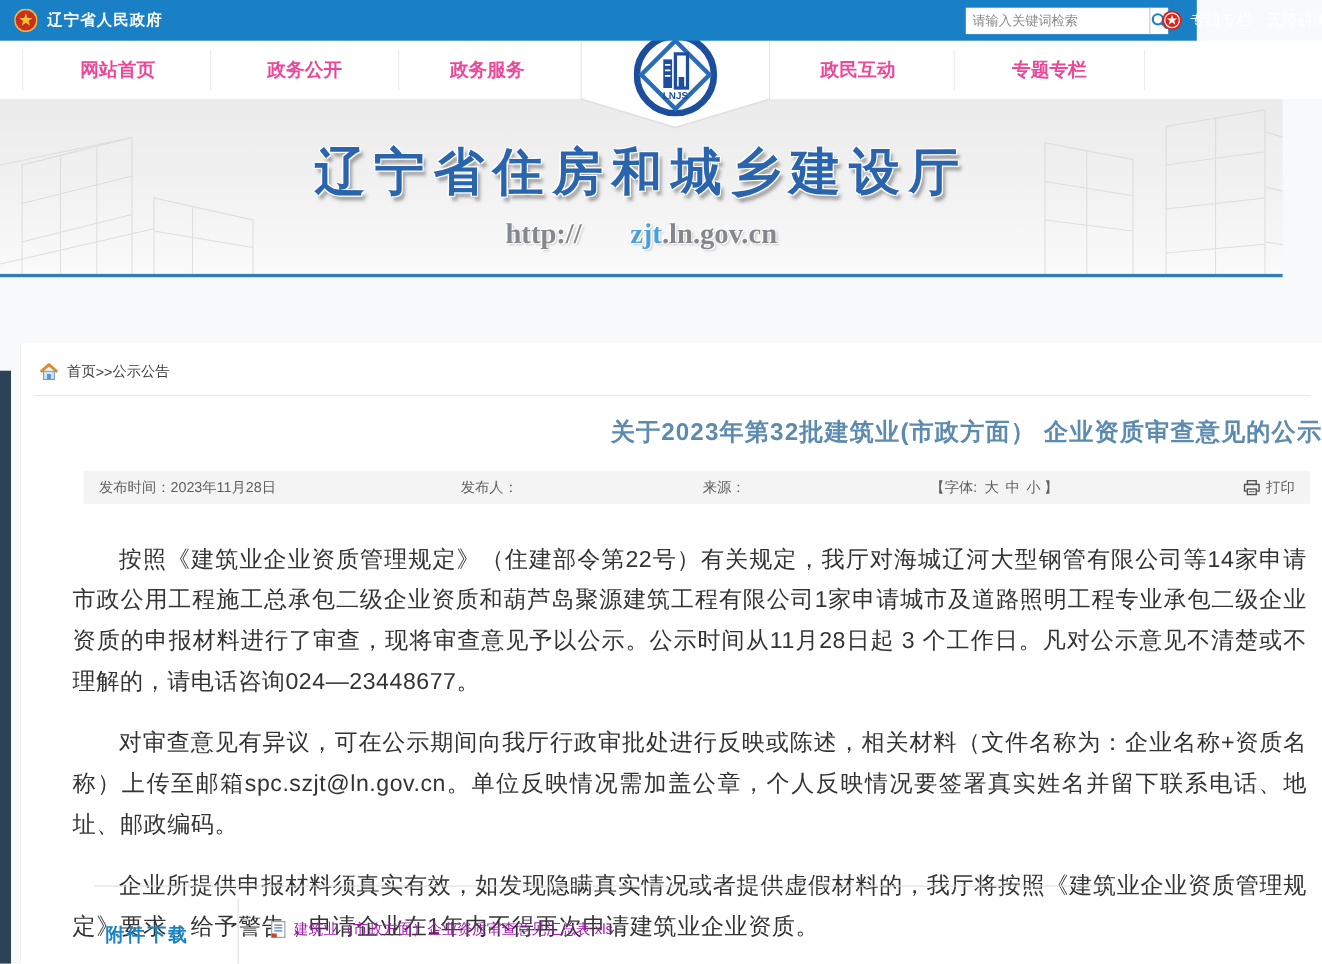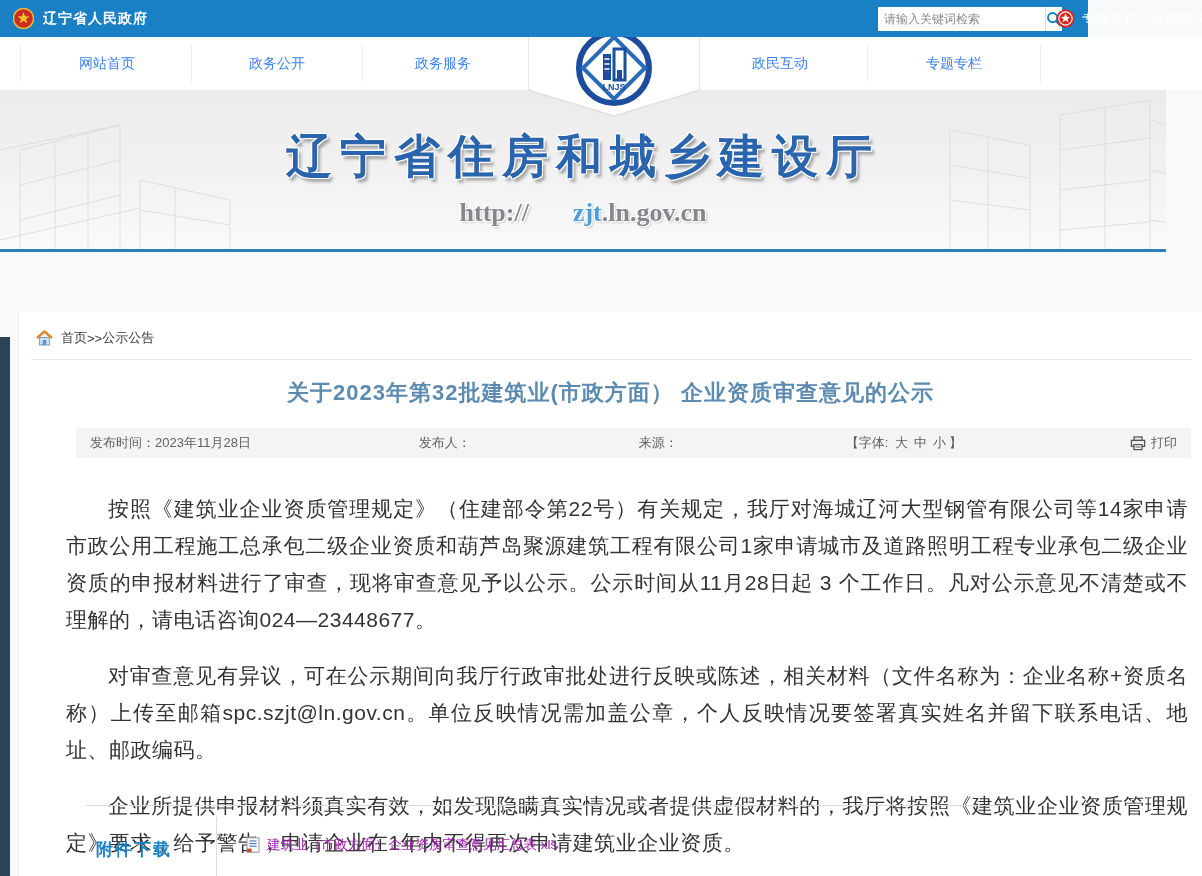--- a/index.html
+++ b/index.html
@@ -18,21 +18,21 @@
   .searchbox input::placeholder { color:#8a8a8a; }
   .search-btn { width:33px; height:24px; background:#fff; border:none; border-left:1px solid #d7d7d7;
     cursor:pointer; display:flex; align-items:center; justify-content:center; }
   .top-links { position:absolute; left:1056px; top:0; height:37px; display:flex; align-items:center; }
   .red-badge { width:19px; height:19px; margin-right:7px; }
   .top-link { color:#fff; font-size:14px; margin-right:14px; white-space:nowrap; cursor:pointer; }
 
   
   .nav { position:absolute; left:0; top:37px; width:1202px; height:53px; background:#fff; z-index:20; }
   .nav-item { position:absolute; top:0; height:53px; line-height:53px; transform:translateX(-50%);
-    font-size:14px; font-weight:normal; color:#3b82f6; cursor:pointer; white-space:nowrap; }
+    font-size:17px; font-weight:bold; color:#ec4899; cursor:pointer; white-space:nowrap; }
   .nav-sep { position:absolute; top:8px; width:1px; height:37px; background:#ececec; }
 
   
   .logo-tab { position:absolute; left:528px; top:37px; width:172px; height:80px; z-index:21; }
   .site-logo { position:absolute; left:576px; top:30px; width:76px; height:76px; z-index:22; }
 
   
   .banner { position:absolute; left:0; top:90px; width:1166px; height:162px;
     background:linear-gradient(180deg,#ebebec 0%,#f2f2f3 55%,#fafafa 100%);
     border-bottom:3px solid #2e7fb5; overflow:hidden; }
@@ -48,21 +48,21 @@
   
   .strip { position:absolute; left:0; top:337px; width:10px; height:539px; background:#2b4257; }
   .card { position:absolute; left:18px; top:312px; width:1184px; height:564px; background:#fff;
     border-left:1px solid #efefef; overflow:hidden; }
 
   .breadcrumb { position:absolute; left:17px; top:17px; display:flex; align-items:center;
     font-size:13px; color:#3c3c3c; }
   .breadcrumb .crumb { cursor:pointer; }
   .bc-divider { position:absolute; left:12px; top:47px; width:1160px; height:0; border-top:1px solid #e7e7e7; }
 
-  .art-title { position:absolute; left:0; top:66px; width:100%; text-align:center;
+  .art-title { position:absolute; left:0; top:66px; width:100%; text-align:right;
     font-size:22px; font-weight:bold; color:#5d8bb0; letter-spacing:1px; }
 
   .meta { position:absolute; left:57px; top:116px; width:1115px; height:30px; background:#f4f4f5;
     display:flex; align-items:center; justify-content:space-between; font-size:13px; color:#5f5f5f; }
   .meta > * { margin:0 14px; white-space:nowrap; }
   .meta .fontsize span.sz { cursor:pointer; margin:0 3px; }
   .meta .print { display:flex; align-items:center; cursor:pointer; }
   .meta .print svg { margin-right:5px; }
 
   .body-text { position:absolute; left:47px; top:178px; width:1122px;

